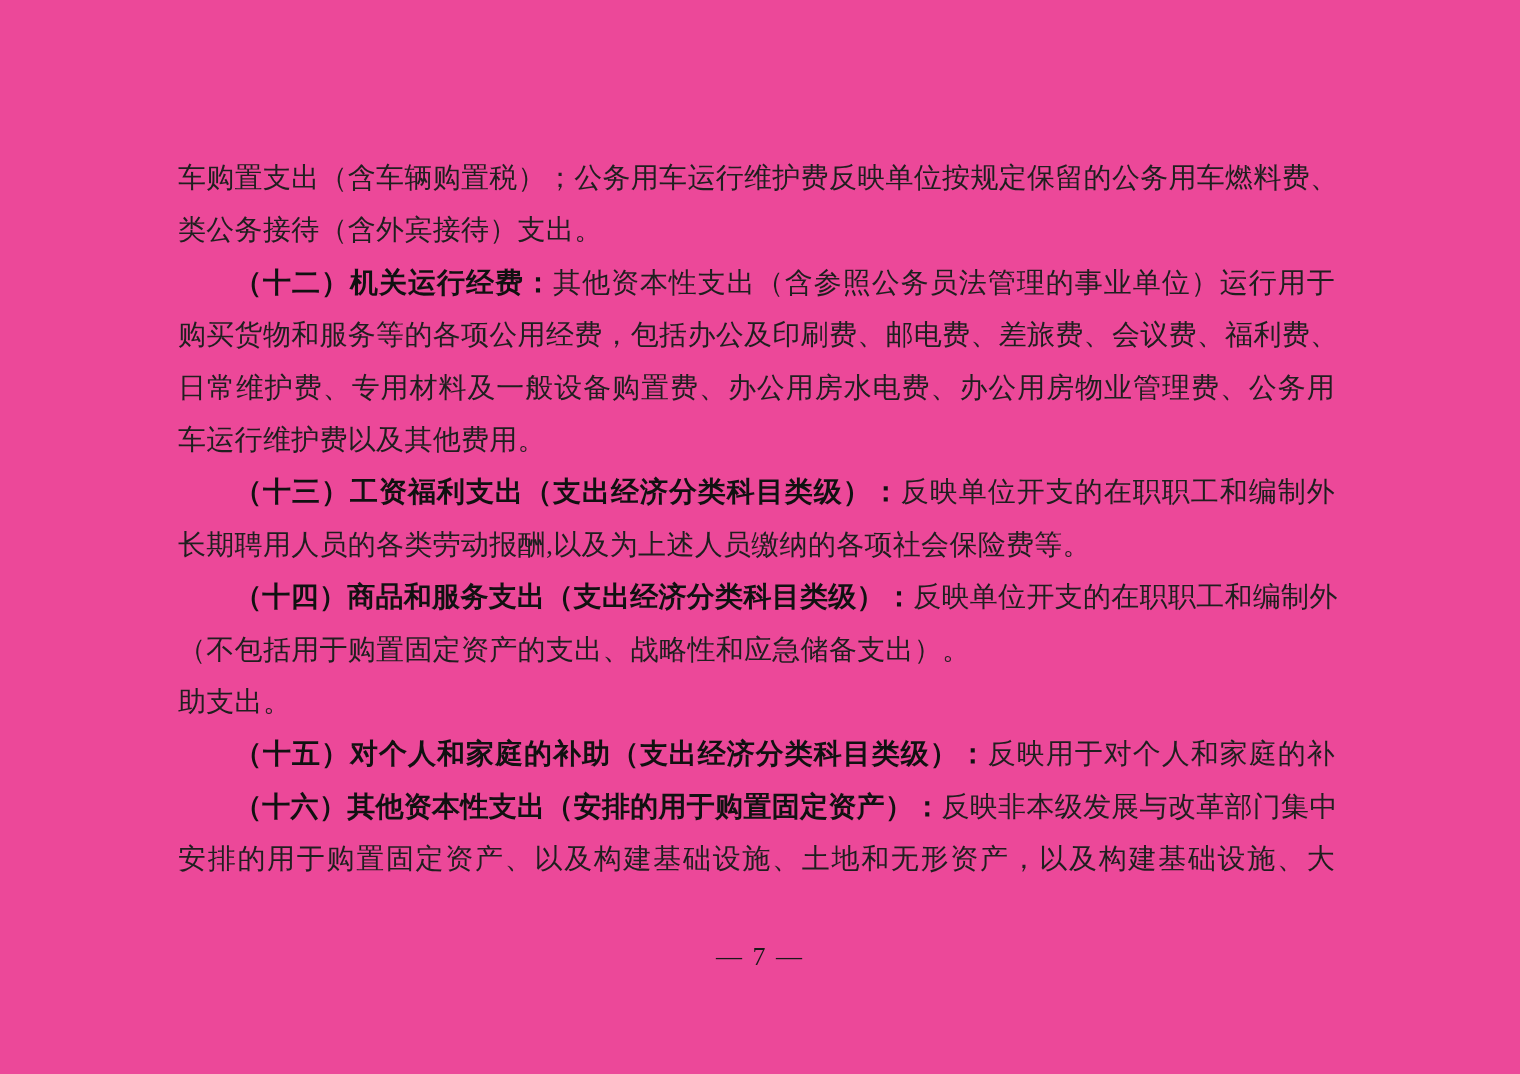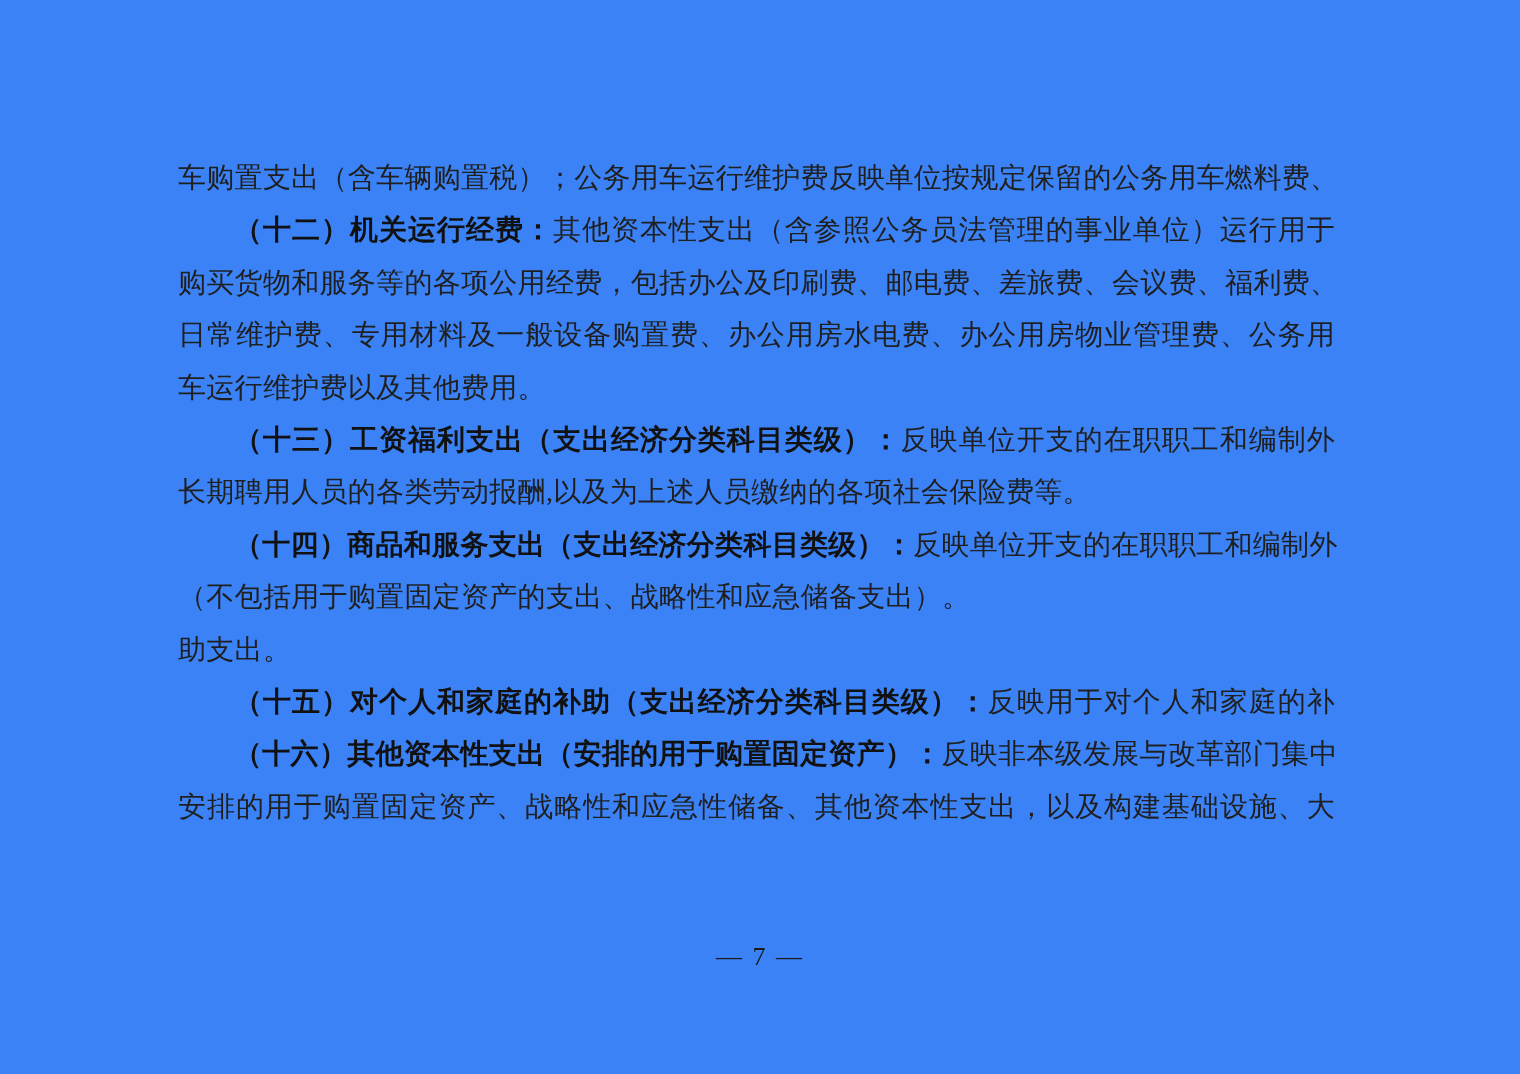--- a/index.html
+++ b/index.html
@@ -4,21 +4,21 @@
 <style>
   * { margin: 0; padding: 0; box-sizing: border-box; }
   html, body {
     background: #ffffff;
     font-family: "Liberation Serif", "DejaVu Serif", serif;
   }
   .page {
     position: relative;
     width: 1520px;
     height: 1074px;
-    background: #3b82f6;
+    background: #ec4899;
     overflow: hidden;
   }
   .text-block {
     position: absolute;
     left: 178px;
     top: 152px;
     width: 1157px;
     color: #1f1f1f;
   }
   .line {
@@ -54,29 +54,30 @@
     color: #1a1a1a;
     letter-spacing: 2px;
   }
 </style>
 </head>
 <body>
 
 <div class="page">
   <div class="text-block">
       <div class="line"><span class="reg">车购置支出（含车辆购置税）；公务用车运行维护费反映单位按规定保留的公务用车燃料费、</span></div>
+      <div class="line end"><span class="reg">类公务接待（含外宾接待）支出。</span></div>
       <div class="line indent"><span class="bold">（十二）机关运行经费：</span><span class="reg">其他资本性支出（含参照公务员法管理的事业单位）运行用于</span></div>
       <div class="line"><span class="reg">购买货物和服务等的各项公用经费，包括办公及印刷费、邮电费、差旅费、会议费、福利费、</span></div>
       <div class="line"><span class="reg">日常维护费、专用材料及一般设备购置费、办公用房水电费、办公用房物业管理费、公务用</span></div>
       <div class="line end"><span class="reg">车运行维护费以及其他费用。</span></div>
       <div class="line indent"><span class="bold">（十三）工资福利支出（支出经济分类科目类级）：</span><span class="reg">反映单位开支的在职职工和编制外</span></div>
       <div class="line end"><span class="reg">长期聘用人员的各类劳动报酬,以及为上述人员缴纳的各项社会保险费等。</span></div>
       <div class="line indent"><span class="bold">（十四）商品和服务支出（支出经济分类科目类级）：</span><span class="reg">反映单位开支的在职职工和编制外</span></div>
       <div class="line end"><span class="reg">（不包括用于购置固定资产的支出、战略性和应急储备支出）。</span></div>
       <div class="line end"><span class="reg">助支出。</span></div>
       <div class="line indent"><span class="bold">（十五）对个人和家庭的补助（支出经济分类科目类级）：</span><span class="reg">反映用于对个人和家庭的补</span></div>
       <div class="line indent"><span class="bold">（十六）其他资本性支出（安排的用于购置固定资产）：</span><span class="reg">反映非本级发展与改革部门集中</span></div>
-      <div class="line"><span class="reg">安排的用于购置固定资产、战略性和应急性储备、其他资本性支出，以及构建基础设施、大</span></div>
+      <div class="line"><span class="reg">安排的用于购置固定资产、以及构建基础设施、土地和无形资产，以及构建基础设施、大</span></div>
     </div>
   <div class="footer">
     <span>— 7 —</span>
   </div>
 </div>
 
 </body></html>

